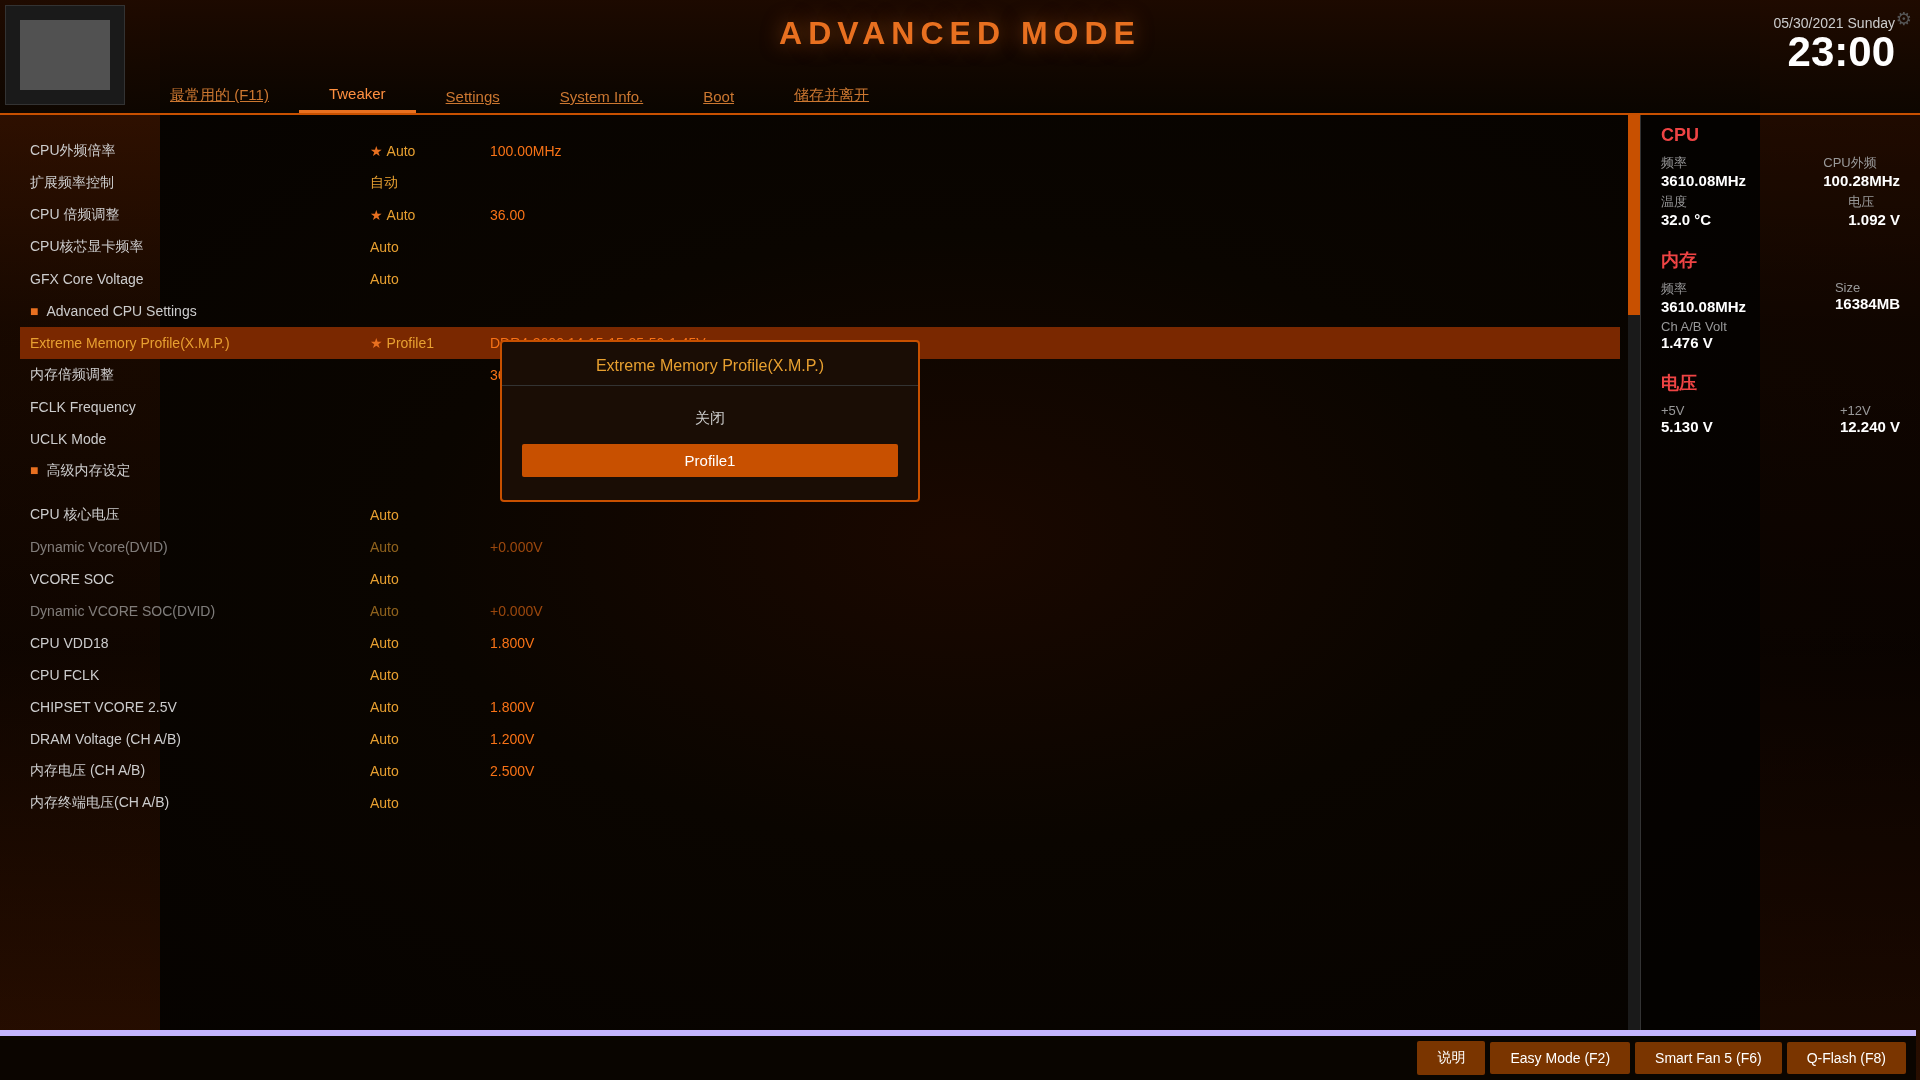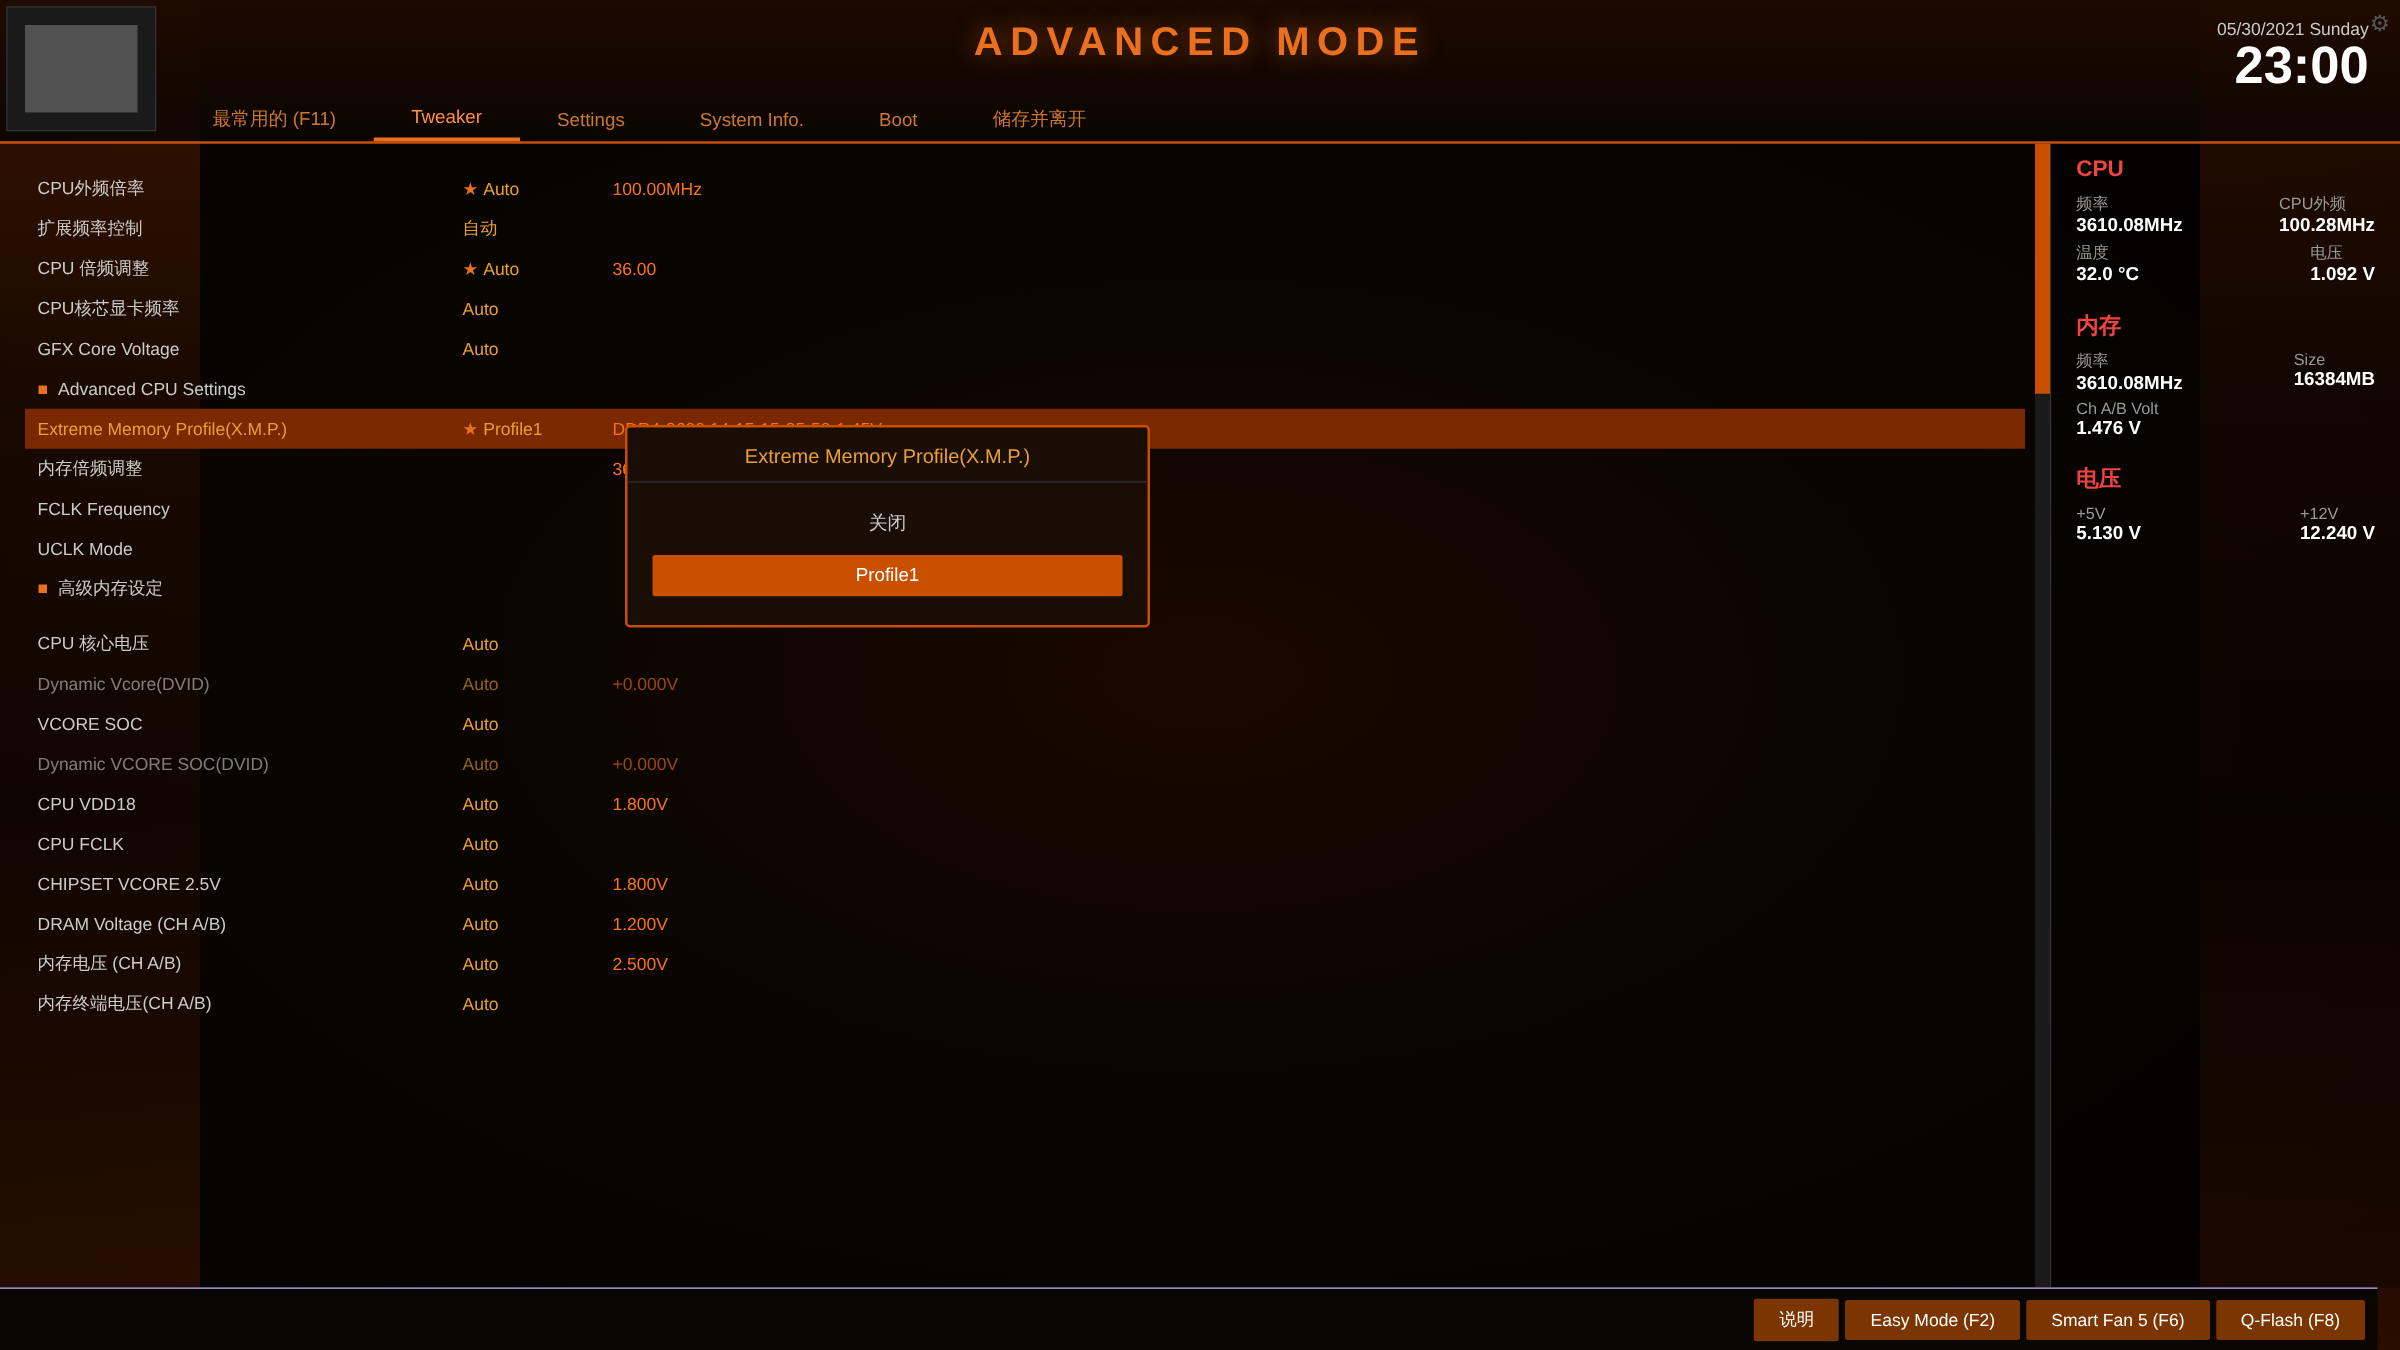--- a/index.html
+++ b/index.html
@@ -122,20 +122,21 @@
       cursor: pointer;
       color: #cc7730;
       position: relative;
     }
     .nav-tab.active {
       color: #ff9040;
       border-bottom: 3px solid #e87020;
     }
     .nav-tab:not(.active) {
       color: #cc7730;
+      text-decoration: underline;
     }
 
     
     .main-content {
       position: absolute;
       top: 115px;
       left: 0;
       right: 0;
       bottom: 50px;
       display: flex;
@@ -294,24 +295,24 @@
       background: #c85000;
       color: #ffffff;
       border-radius: 2px;
     }
 
     
     .bottom-toolbar {
       position: absolute;
       bottom: 0;
       left: 0;
-      right: 18px;
+      right: 4px;
       height: 50px;
       background: rgba(10,5,0,0.95);
-      border-top: 1px solid #c4b5fd;
+      border-top: 6px solid #c4b5fd;
       display: flex;
       align-items: center;
       justify-content: flex-end;
       padding-right: 10px;
       gap: 5px;
       z-index: 10;
     }
 
     .toolbar-btn {
       background: #7a3500;

